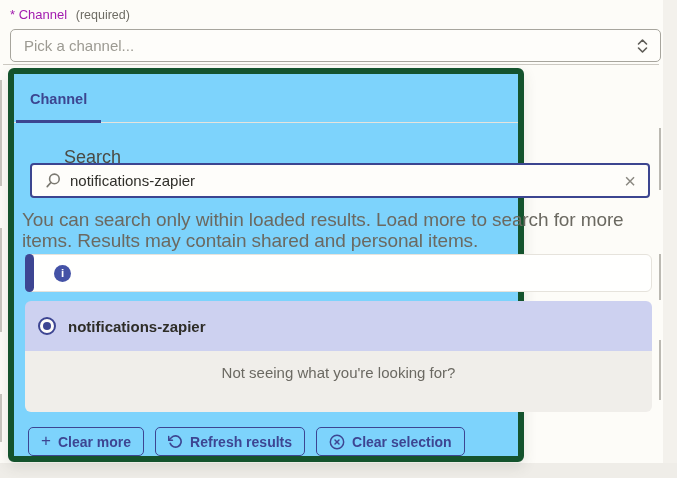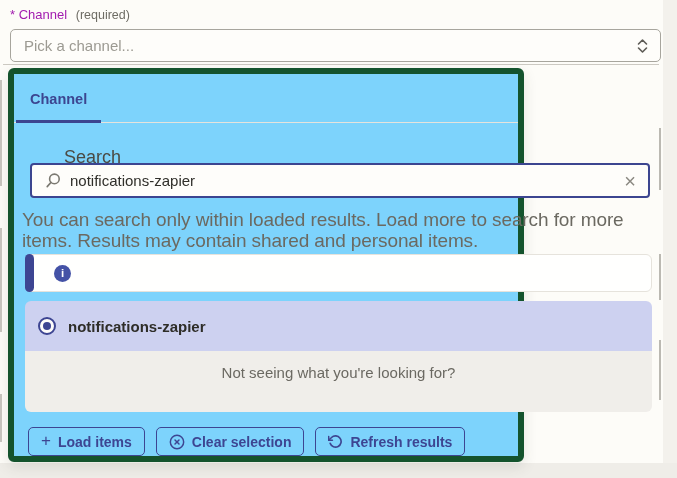--- a/index.html
+++ b/index.html
@@ -167,36 +167,36 @@
     </span>
   </div>
 
   <div class="hint-section">
     <div class="hint-line1">Not seeing what you're looking for?</div>
   </div>
 
   <div class="actions">
     <button class="btn">
       <span class="plus">+</span>
-      <span>Load items</span>
+      <span>Clear more</span>
+    </button>
+    <button class="btn">
+      <span style="display:flex;">
+        <svg width="15" height="15" viewBox="0 0 24 24" fill="none" stroke="#3d4592" stroke-width="2.6" stroke-linecap="round" stroke-linejoin="round">
+          <polyline points="1 4 1 10 7 10"></polyline>
+          <path d="M3.51 15a9 9 0 1 0 2.13-9.36L1 10"></path>
+        </svg>
+      </span>
+      <span>Refresh results</span>
     </button>
     <button class="btn">
       <span style="display:flex;">
         <svg width="16" height="16" viewBox="0 0 24 24" fill="none" stroke="#3d4592" stroke-width="2.2" stroke-linecap="round" stroke-linejoin="round">
           <circle cx="12" cy="12" r="10"></circle>
           <line x1="15" y1="9" x2="9" y2="15"></line>
           <line x1="9" y1="9" x2="15" y2="15"></line>
         </svg>
       </span>
       <span>Clear selection</span>
     </button>
-    <button class="btn">
-      <span style="display:flex;">
-        <svg width="15" height="15" viewBox="0 0 24 24" fill="none" stroke="#3d4592" stroke-width="2.6" stroke-linecap="round" stroke-linejoin="round">
-          <polyline points="1 4 1 10 7 10"></polyline>
-          <path d="M3.51 15a9 9 0 1 0 2.13-9.36L1 10"></path>
-        </svg>
-      </span>
-      <span>Refresh results</span>
-    </button>
   </div>
 
 </div>
 
 </body></html>

